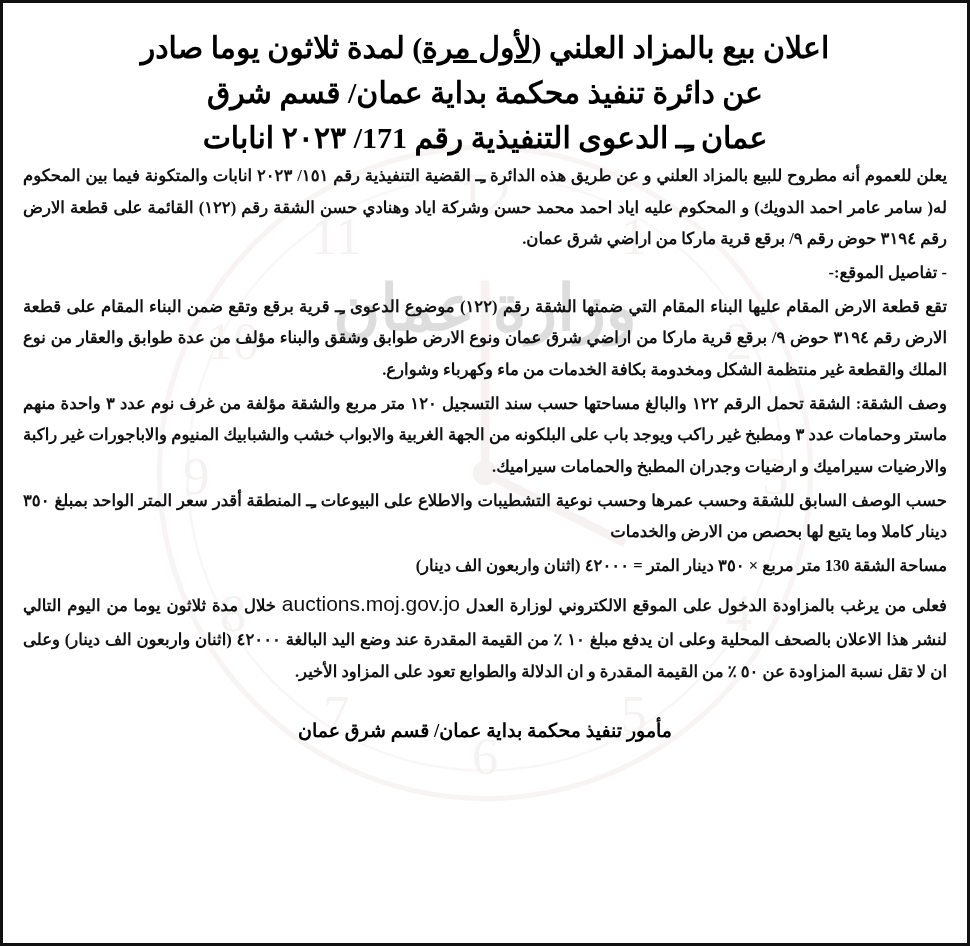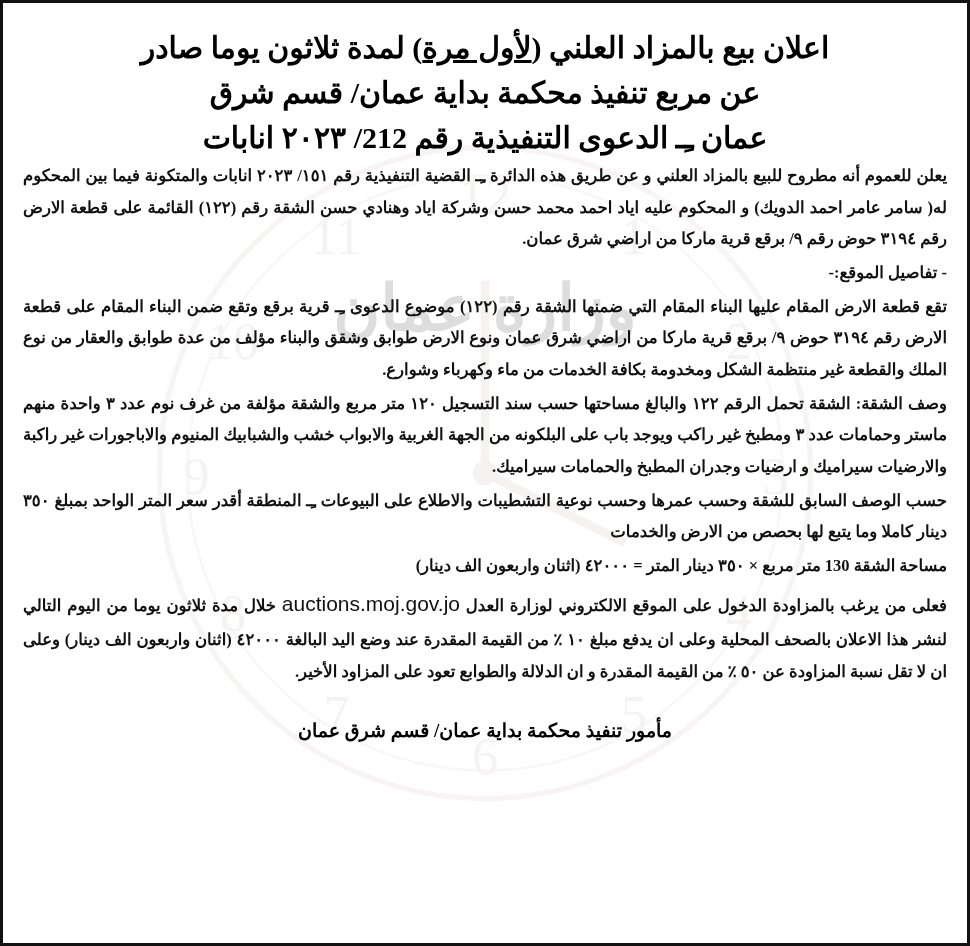--- a/index.html
+++ b/index.html
@@ -129,22 +129,22 @@
     <line x1="200" y1="200" x2="200" y2="90" stroke="#d9c6c6" stroke-width="5"></line>
     <line x1="200" y1="200" x2="280" y2="240" stroke="#d9c6c6" stroke-width="5"></line>
     <circle cx="200" cy="200" r="7" fill="#d9c6c6"></circle>
   </svg>
   <div class="watermark-text">وزارة عمان</div>
 
   <div class="content">
 
     <h1 class="title">
       <span class="line">اعلان بيع بالمزاد العلني (<span class="u">لأول مرة</span>) لمدة ثلاثون يوما صادر</span>
-      <span class="line">عن مربع تنفيذ محكمة بداية عمان/ قسم شرق</span>
-      <span class="line">عمان ـِـ الدعوى التنفيذية رقم 212/ ٢٠٢٣ انابات</span>
+      <span class="line">عن دائرة تنفيذ محكمة بداية عمان/ قسم شرق</span>
+      <span class="line">عمان ـِـ الدعوى التنفيذية رقم 171/ ٢٠٢٣ انابات</span>
     </h1>
 
     <div class="body-text">
       <p>يعلن للعموم أنه مطروح للبيع بالمزاد العلني و عن طريق هذه الدائرة ـِـ القضية التنفيذية رقم ١٥١/ ٢٠٢٣ انابات والمتكونة فيما بين المحكوم له( سامر عامر احمد الدويك) و المحكوم عليه اياد احمد محمد حسن وشركة اياد وهنادي حسن الشقة رقم (١٢٢) القائمة على قطعة الارض رقم ٣١٩٤ حوض رقم ٩/ برقع قرية ماركا من اراضي شرق عمان.</p>
       <p class="line-dash">- تفاصيل الموقع:-</p>
       <p>تقع قطعة الارض المقام عليها البناء المقام التي ضمنها الشقة رقم (١٢٢) موضوع الدعوى ـِـ قرية برقع وتقع ضمن البناء المقام على قطعة الارض رقم ٣١٩٤ حوض ٩/ برقع قرية ماركا من اراضي شرق عمان ونوع الارض طوابق وشقق والبناء مؤلف من عدة طوابق والعقار من نوع الملك والقطعة غير منتظمة الشكل ومخدومة بكافة الخدمات من ماء وكهرباء وشوارع.</p>
       <p>وصف الشقة: الشقة تحمل الرقم ١٢٢ والبالغ مساحتها حسب سند التسجيل ١٢٠ متر مربع والشقة مؤلفة من غرف نوم عدد ٣ واحدة منهم ماستر وحمامات عدد ٣ ومطبخ غير راكب ويوجد باب على البلكونه من الجهة الغربية والابواب خشب والشبابيك المنيوم والاباجورات غير راكبة والارضيات سيراميك و ارضيات وجدران المطبخ والحمامات سيراميك.</p>
       <p>حسب الوصف السابق للشقة وحسب عمرها وحسب نوعية التشطيبات والاطلاع على البيوعات ـِـ المنطقة أقدر سعر المتر الواحد بمبلغ ٣٥٠ دينار كاملا وما يتبع لها بحصص من الارض والخدمات</p>
       <p class="indent-right">مساحة الشقة 130 متر مربع × ٣٥٠ دينار المتر = ٤٢٠٠٠ (اثنان واربعون الف دينار)</p>
       <p>فعلى من يرغب بالمزاودة الدخول على الموقع الالكتروني لوزارة العدل <span class="url" dir="ltr">auctions.moj.gov.jo</span> خلال مدة ثلاثون يوما من اليوم التالي لنشر هذا الاعلان بالصحف المحلية وعلى ان يدفع مبلغ ١٠ ٪ من القيمة المقدرة عند وضع اليد البالغة ٤٢٠٠٠ (اثنان واربعون الف دينار) وعلى ان لا تقل نسبة المزاودة عن ٥٠ ٪ من القيمة المقدرة و ان الدلالة والطوابع تعود على المزاود الأخير.</p>

